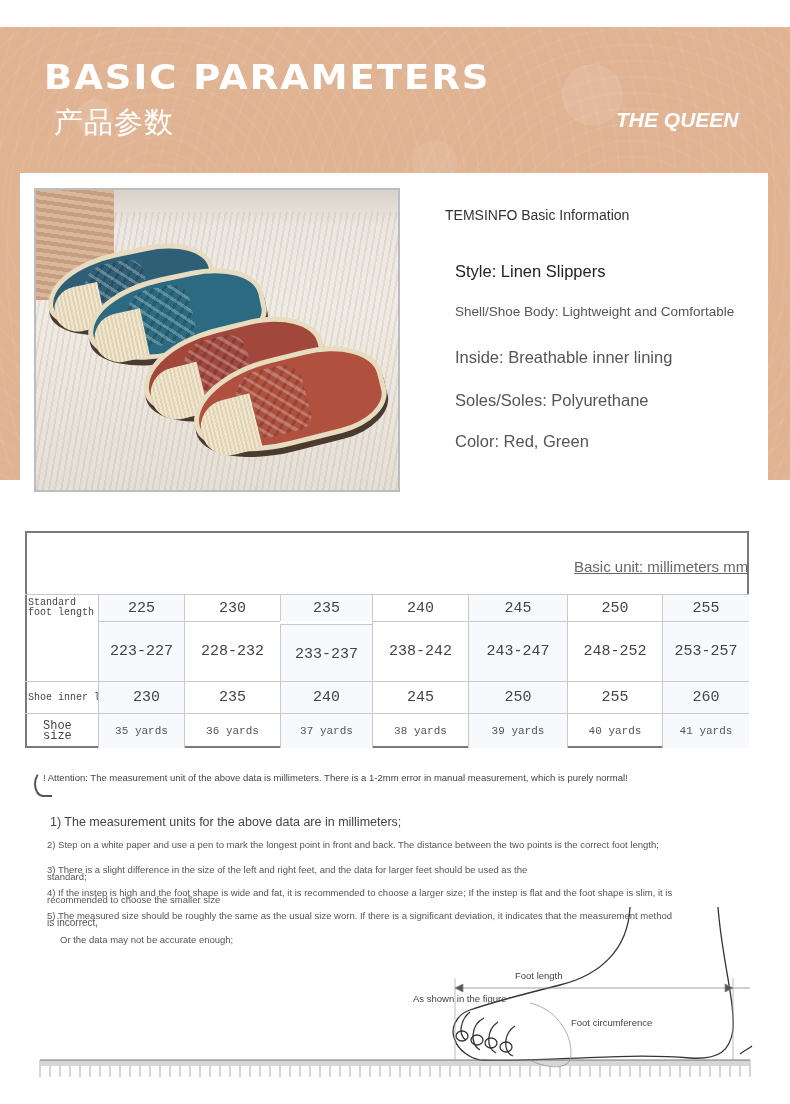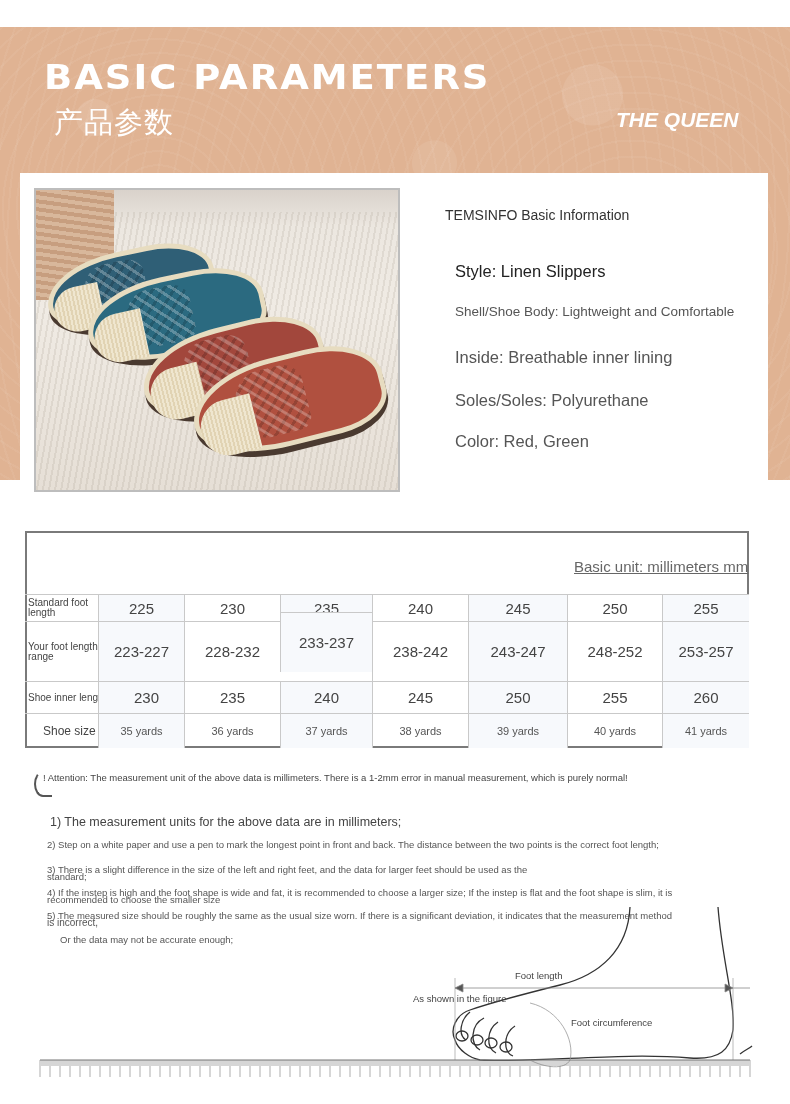--- a/index.html
+++ b/index.html
@@ -83,21 +83,21 @@
   .table {
     position: absolute; left: 25px; top: 531px; width: 724px; height: 217px;
     border: 2px solid #7a7a7a; background: #fff;
   }
   .table .caption {
     position: absolute; left: 8px; top: 17px; font-size: 10px; line-height: 12px; color: #555; width: 170px;
   }
   .table .unit {
     position: absolute; left: 547px; top: 25px; font-size: 15px; color: #666; white-space: nowrap; text-decoration: underline;
   }
-  .grid { position: absolute; left: -2px; top: 61px; width: 724px; height: 154px; }
+  .grid { position: absolute; left: -2px; top: 61px; width: 724px; height: 154px; font-family: Liberation Mono, monospace; }
   .cell {
     position: absolute; display: flex; align-items: center; justify-content: center;
     border-top: 1px solid #c9c9c9; border-left: 1px solid #c9c9c9; color: #444;
   }
   .cell.shade { background: #f7f9fc; }
   .cell.label { justify-content: flex-start; padding-left: 3px; font-size: 10px; line-height: 10px; color: #444; border-left: none; }
   .cell.big { font-size: 15px; }
   .cell.small { font-size: 11px; color: #555; }
 
   .attention {
@@ -168,24 +168,23 @@
   <div class="unit">Basic unit: millimeters mm</div>
   <div class="grid" id="grid">
       <div class="cell label" style="left: 0px; top: 0px; width: 73px; height: 27px;">Standard foot length</div>
       <div class="cell big shade" style="left: 73px; top: 0px; width: 86px; height: 27px;">225</div>
       <div class="cell big" style="left: 159px; top: 0px; width: 96px; height: 27px;">230</div>
       <div class="cell big shade" style="left: 255px; top: 0px; width: 92px; height: 27px;">235</div>
       <div class="cell big" style="left: 347px; top: 0px; width: 96px; height: 27px;">240</div>
       <div class="cell big shade" style="left: 443px; top: 0px; width: 99px; height: 27px;">245</div>
       <div class="cell big" style="left: 542px; top: 0px; width: 95px; height: 27px;">250</div>
       <div class="cell big shade" style="left: 637px; top: 0px; width: 87px; height: 27px;">255</div>
-      <div class="cell label" style="left: 0px; top: 27px; width: 73px; height: 60px;">Your foot length range</div>
       <div class="cell big shade" style="left: 73px; top: 27px; width: 86px; height: 60px;">223-227</div>
       <div class="cell big" style="left: 159px; top: 27px; width: 96px; height: 60px;">228-232</div>
-      <div class="cell big shade" style="left: 255px; top: 18px; width: 92px; height: 60px; text-align: right;">233-237</div>
+      <div class="cell big shade" style="left: 255px; top: 30px; width: 92px; height: 60px; text-align: right;">233-237</div>
       <div class="cell big" style="left: 347px; top: 27px; width: 96px; height: 60px;">238-242</div>
       <div class="cell big shade" style="left: 443px; top: 27px; width: 99px; height: 60px;">243-247</div>
       <div class="cell big" style="left: 542px; top: 27px; width: 95px; height: 60px;">248-252</div>
       <div class="cell big shade" style="left: 637px; top: 27px; width: 87px; height: 60px;">253-257</div>
       <div class="cell label" style="left: 0px; top: 87px; width: 73px; height: 32px; white-space: nowrap; overflow: visible;">Shoe inner length</div>
       <div class="cell big shade" style="left: 73px; top: 87px; width: 86px; height: 32px; padding-left: 10px;">230</div>
       <div class="cell big" style="left: 159px; top: 87px; width: 96px; height: 32px;">235</div>
       <div class="cell big shade" style="left: 255px; top: 87px; width: 92px; height: 32px;">240</div>
       <div class="cell big" style="left: 347px; top: 87px; width: 96px; height: 32px;">245</div>
       <div class="cell big shade" style="left: 443px; top: 87px; width: 99px; height: 32px;">250</div>

